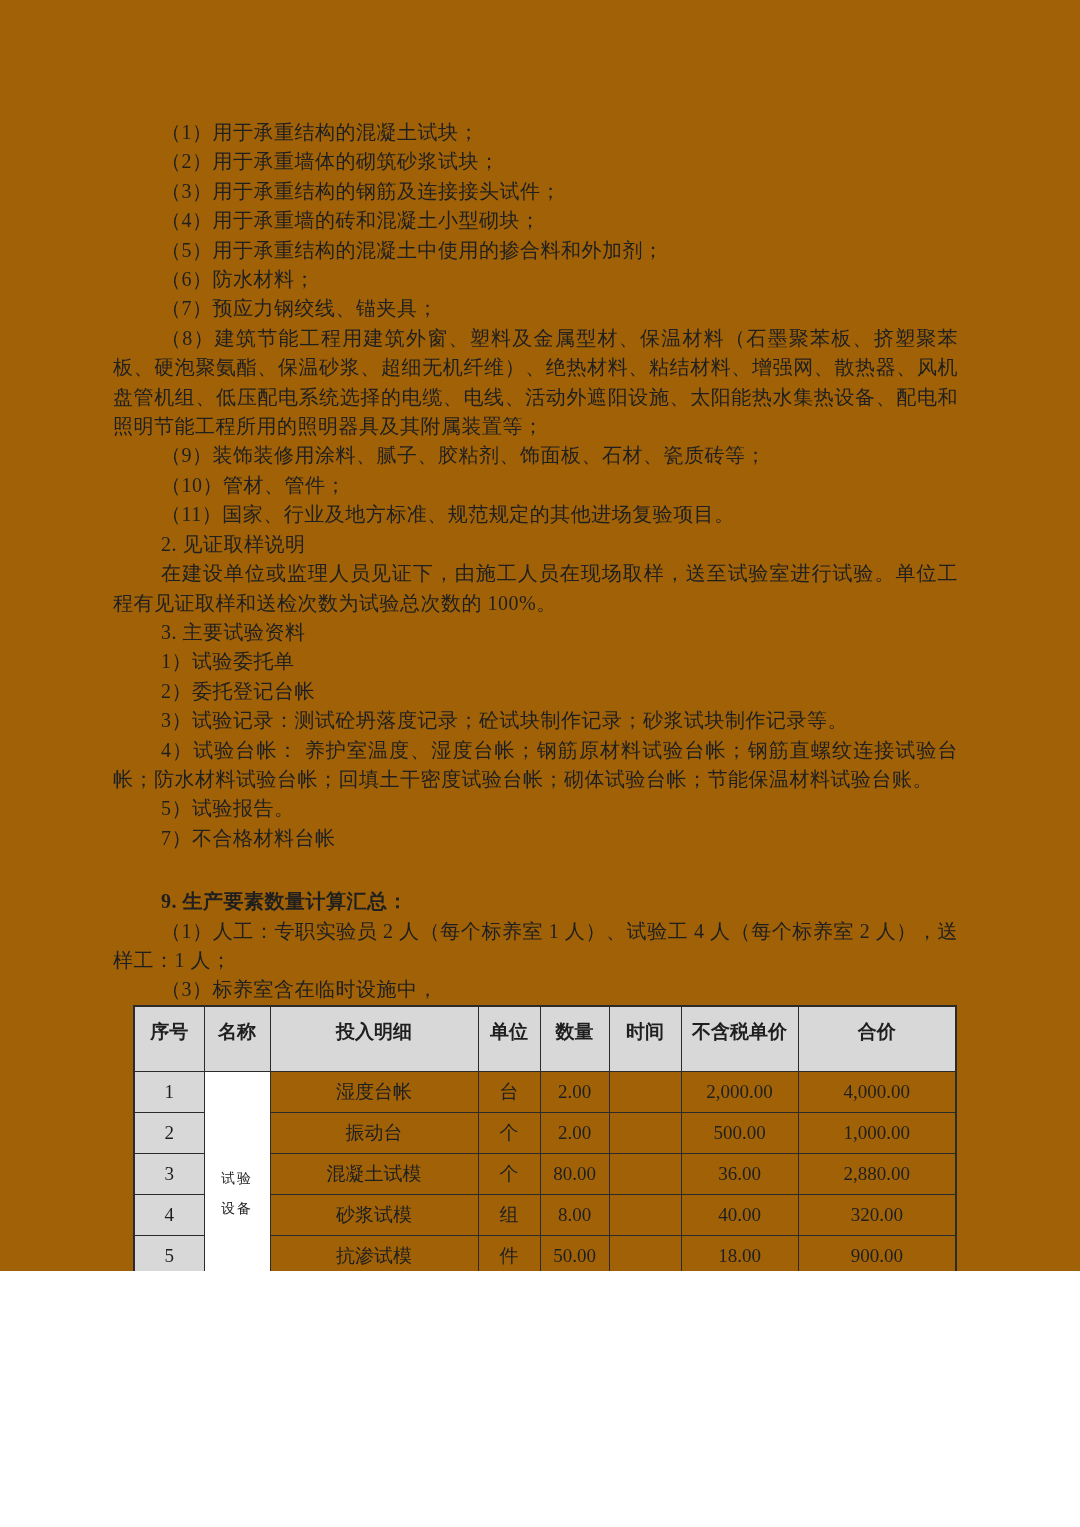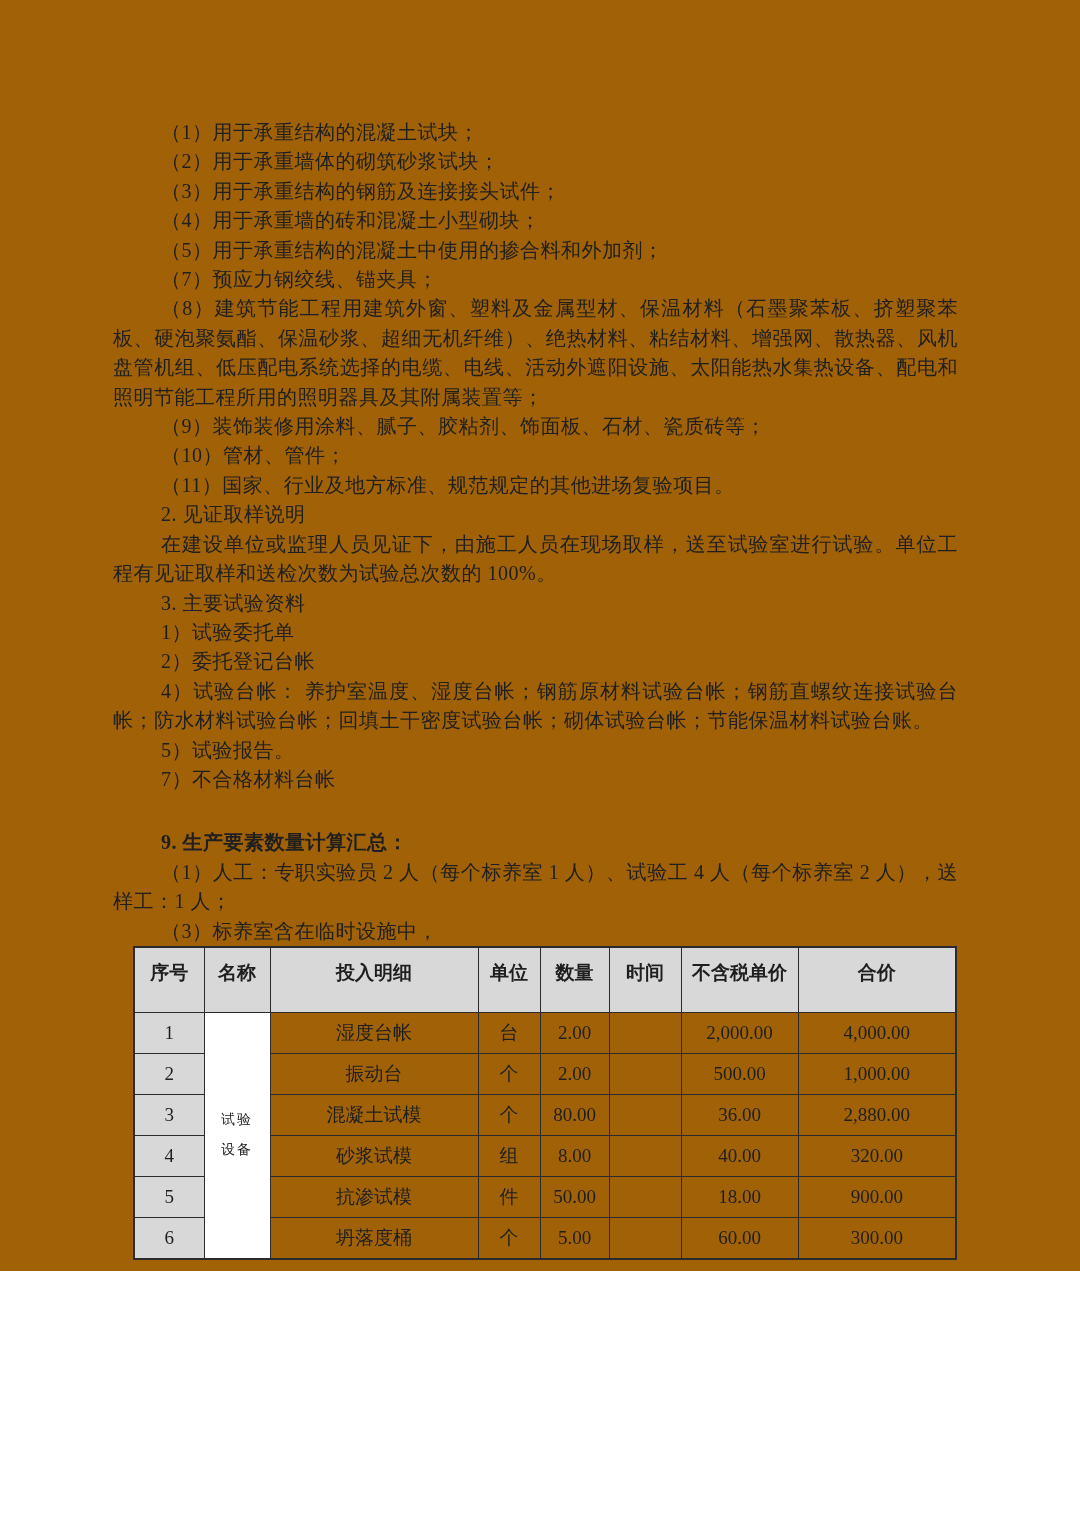--- a/index.html
+++ b/index.html
@@ -101,30 +101,32 @@
 <div class="page">
 
   <div class="content">
 
     <div id="paragraphs">
         <p class="body">（1）用于承重结构的混凝土试块；</p>
         <p class="body">（2）用于承重墙体的砌筑砂浆试块；</p>
         <p class="body">（3）用于承重结构的钢筋及连接接头试件；</p>
         <p class="body">（4）用于承重墙的砖和混凝土小型砌块；</p>
         <p class="body">（5）用于承重结构的混凝土中使用的掺合料和外加剂；</p>
+        <p class="body">（6）防水材料；</p>
         <p class="body">（7）预应力钢绞线、锚夹具；</p>
         <p class="body">（8）建筑节能工程用建筑外窗、塑料及金属型材、保温材料（石墨聚苯板、挤塑聚苯板、硬泡聚氨酯、保温砂浆、超细无机纤维）、绝热材料、粘结材料、增强网、散热器、风机盘管机组、低压配电系统选择的电缆、电线、活动外遮阳设施、太阳能热水集热设备、配电和照明节能工程所用的照明器具及其附属装置等；</p>
         <p class="body">（9）装饰装修用涂料、腻子、胶粘剂、饰面板、石材、瓷质砖等；</p>
         <p class="body">（10）管材、管件；</p>
         <p class="body">（11）国家、行业及地方标准、规范规定的其他进场复验项目。</p>
         <p class="body">2. 见证取样说明</p>
         <p class="body">在建设单位或监理人员见证下，由施工人员在现场取样，送至试验室进行试验。单位工程有见证取样和送检次数为试验总次数的 100%。</p>
         <p class="body">3. 主要试验资料</p>
         <p class="body">1）试验委托单</p>
         <p class="body">2）委托登记台帐</p>
+        <p class="body">3）试验记录：测试砼坍落度记录；砼试块制作记录；砂浆试块制作记录等。</p>
         <p class="body">4）试验台帐： 养护室温度、湿度台帐；钢筋原材料试验台帐；钢筋直螺纹连接试验台帐；防水材料试验台帐；回填土干密度试验台帐；砌体试验台帐；节能保温材料试验台账。</p>
         <p class="body">5）试验报告。</p>
         <p class="body">7）不合格材料台帐</p>
         <p class="body bold gap">9. 生产要素数量计算汇总：</p>
         <p class="body">（1）人工：专职实验员 2 人（每个标养室 1 人）、试验工 4 人（每个标养室 2 人），送样工：1 人；</p>
         <p class="body">（3）标养室含在临时设施中，</p>
       </div>
 
 
     <table class="cost">

